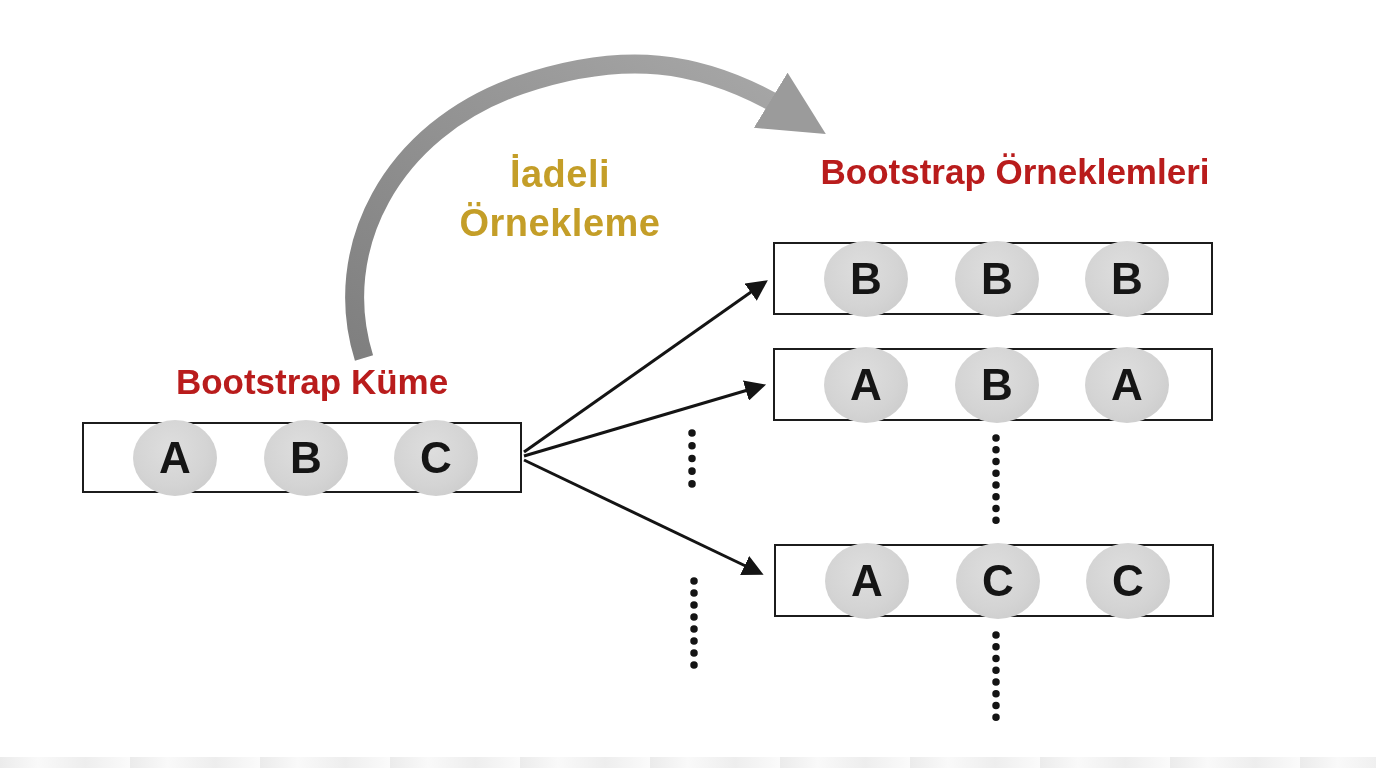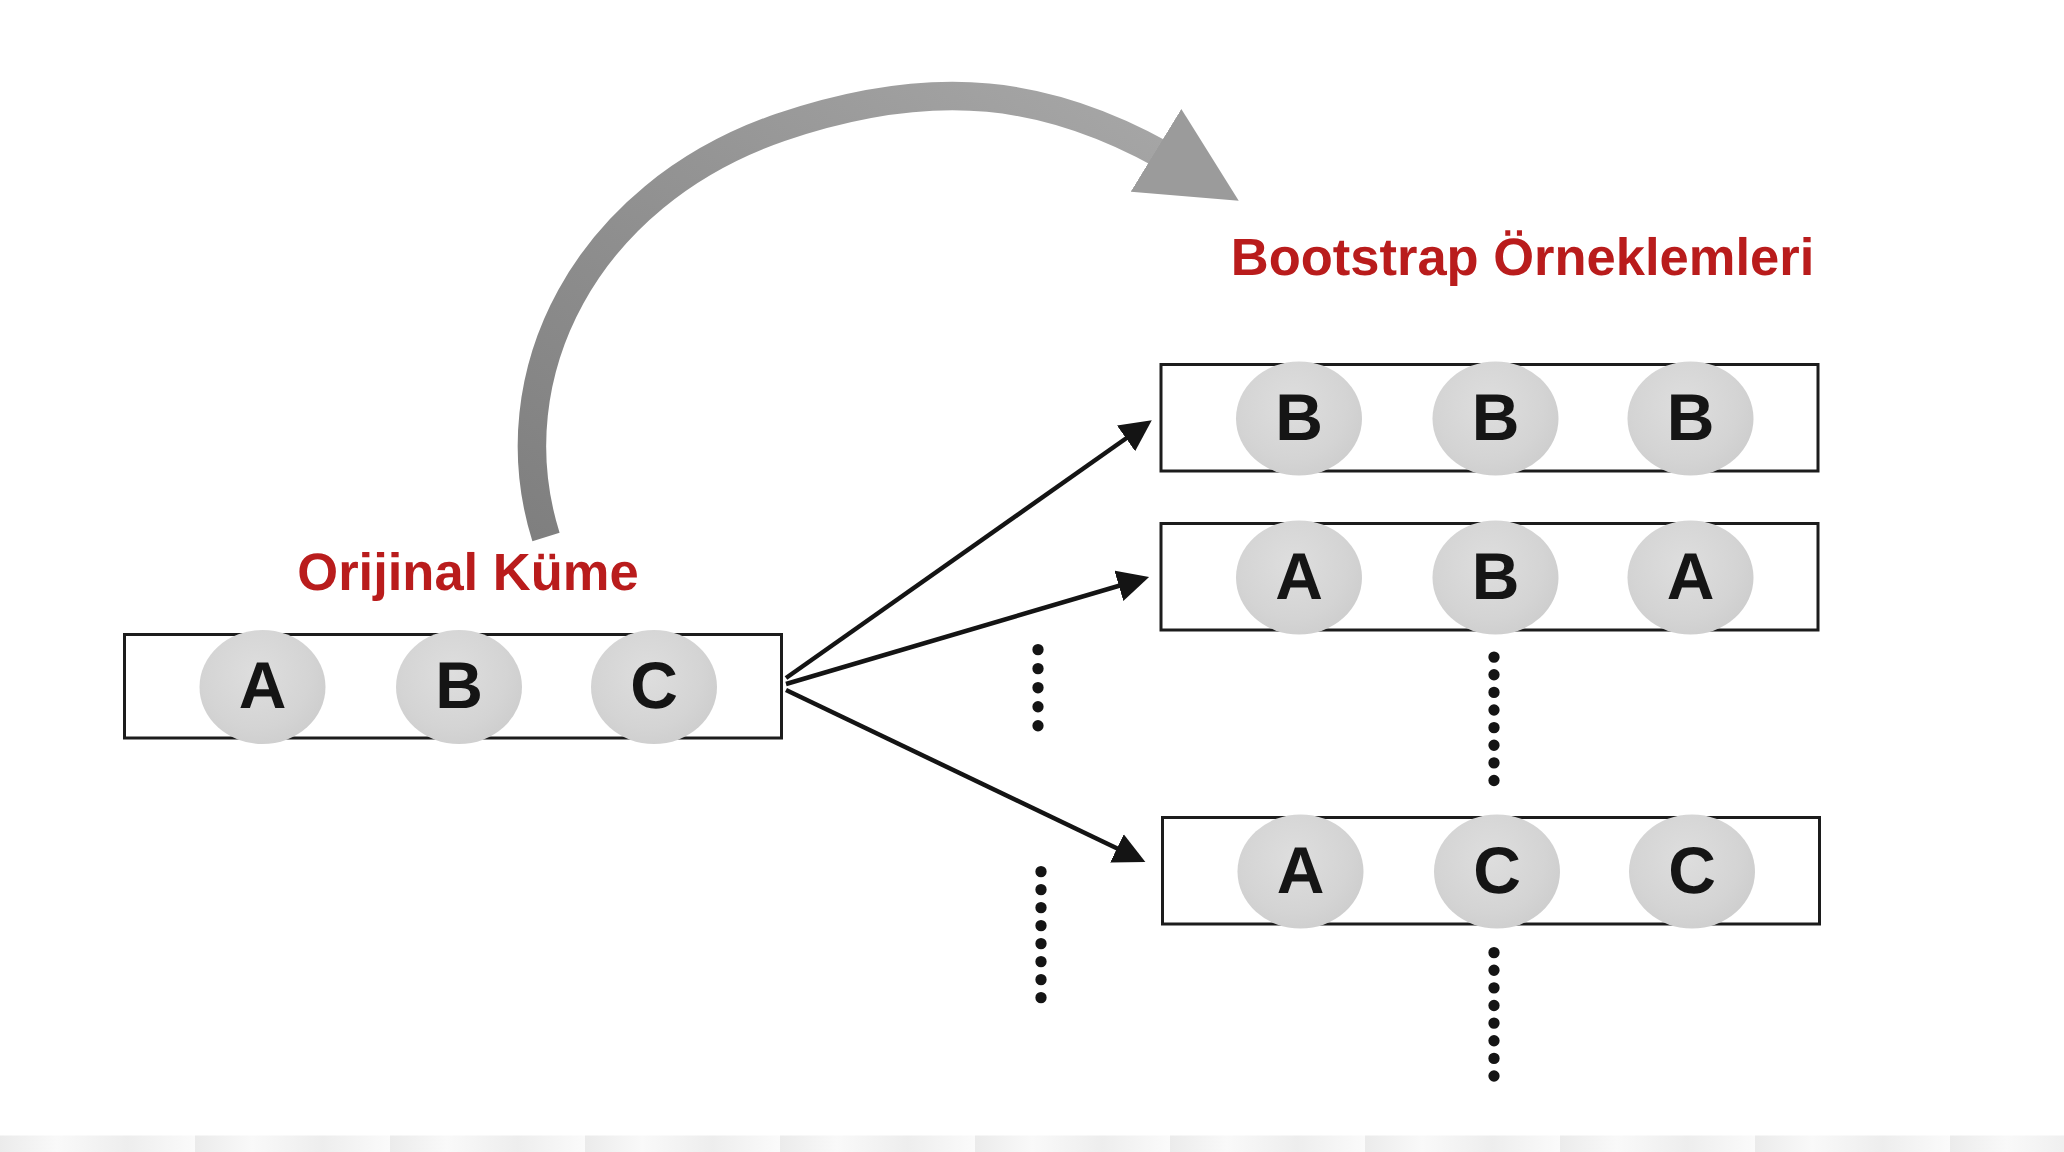--- a/index.html
+++ b/index.html
@@ -99,24 +99,26 @@
     <line x1="524" y1="452" x2="761" y2="285" stroke="#141414" stroke-width="3" marker-end="url(#blackHead)"></line>
     <line x1="524" y1="456" x2="758" y2="387" stroke="#141414" stroke-width="3" marker-end="url(#blackHead)"></line>
     <line x1="524" y1="460" x2="756" y2="571" stroke="#141414" stroke-width="3" marker-end="url(#blackHead)"></line>
 
     <line x1="692" y1="433" x2="692" y2="496" stroke="#141414" stroke-width="7.5" stroke-linecap="round" stroke-dasharray="0.1 12.6"></line>
     <line x1="694" y1="581" x2="694" y2="676" stroke="#141414" stroke-width="7.5" stroke-linecap="round" stroke-dasharray="0.1 11.9"></line>
     <line x1="996" y1="438" x2="996" y2="531" stroke="#141414" stroke-width="7.5" stroke-linecap="round" stroke-dasharray="0.1 11.65"></line>
     <line x1="996" y1="635" x2="996" y2="728" stroke="#141414" stroke-width="7.5" stroke-linecap="round" stroke-dasharray="0.1 11.65"></line>
   </svg>
 
+  <div class="label sampling-label">İadeli
+Örnekleme</div>
 
   <div class="label bootstrap-title">Bootstrap Örneklemleri</div>
 
-  <div class="label original-title">Orijinal Küme</div>
+  <div class="label original-title">Bootstrap Küme</div>
 
   <div class="set-box original-box">
     <div class="circle pos-1">
       <span>A</span>
     </div>
     <div class="circle pos-2">
       <span>B</span>
     </div>
     <div class="circle pos-3">
       <span>C</span>

